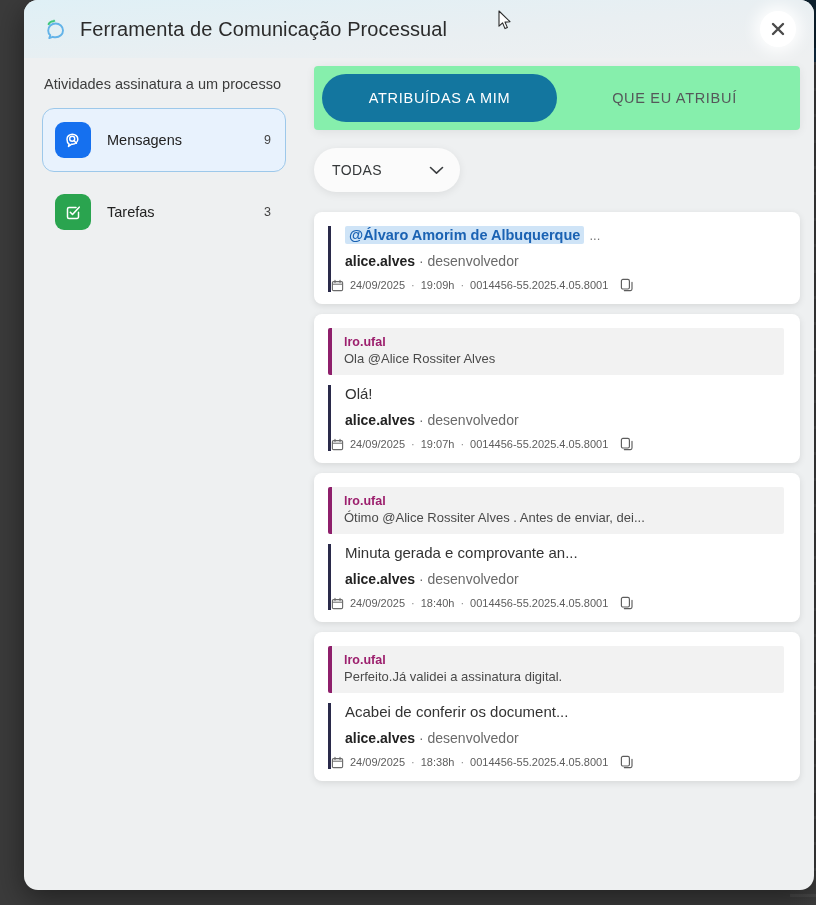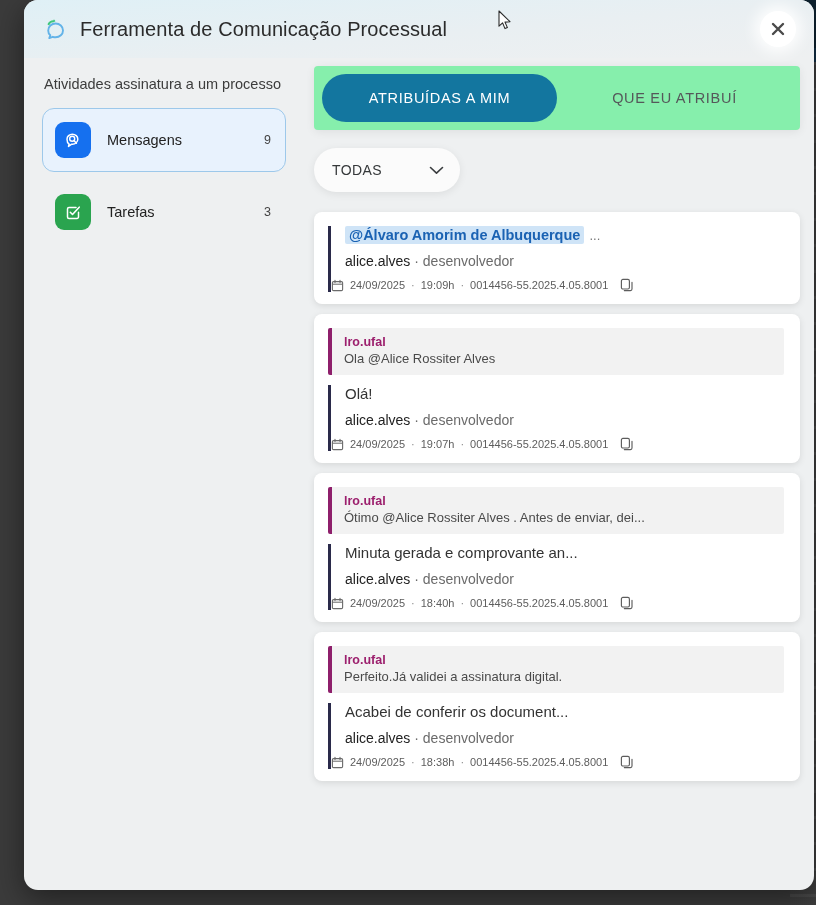--- a/index.html
+++ b/index.html
@@ -232,21 +232,21 @@
   }
   .mention-ellipsis {
     color: #777;
     font-size: 13px;
     margin-left: 5px;
   }
   .msg-author {
     font-size: 14px;
     color: #333;
   }
-  .msg-author b { font-weight: normal; color: #222; }
+  .msg-author b { font-weight: bold; color: #222; }
   .msg-author .role { color: #6a6a6a; font-weight: 400; }
   .meta {
     display: flex;
     align-items: center;
     gap: 6px;
     margin-top: 9px;
     margin-left: -14px;
     padding-left: 0;
     font-size: 11px;
     color: #5d5d5d;

